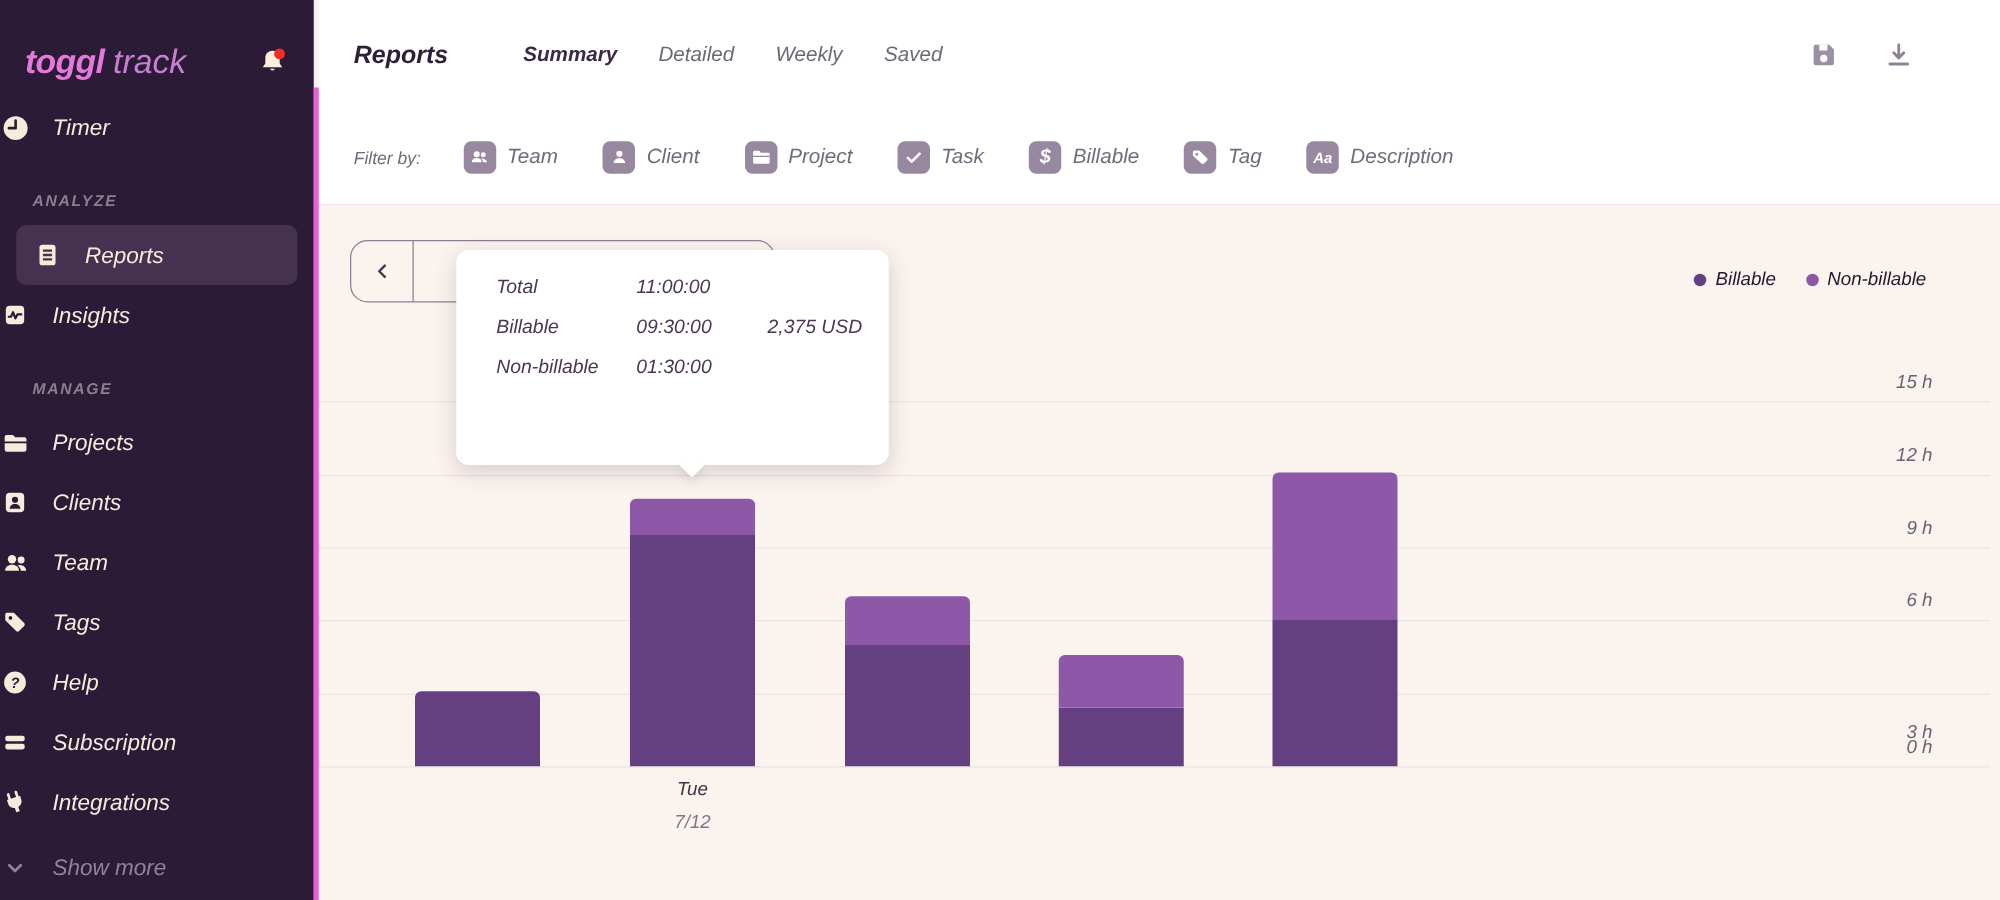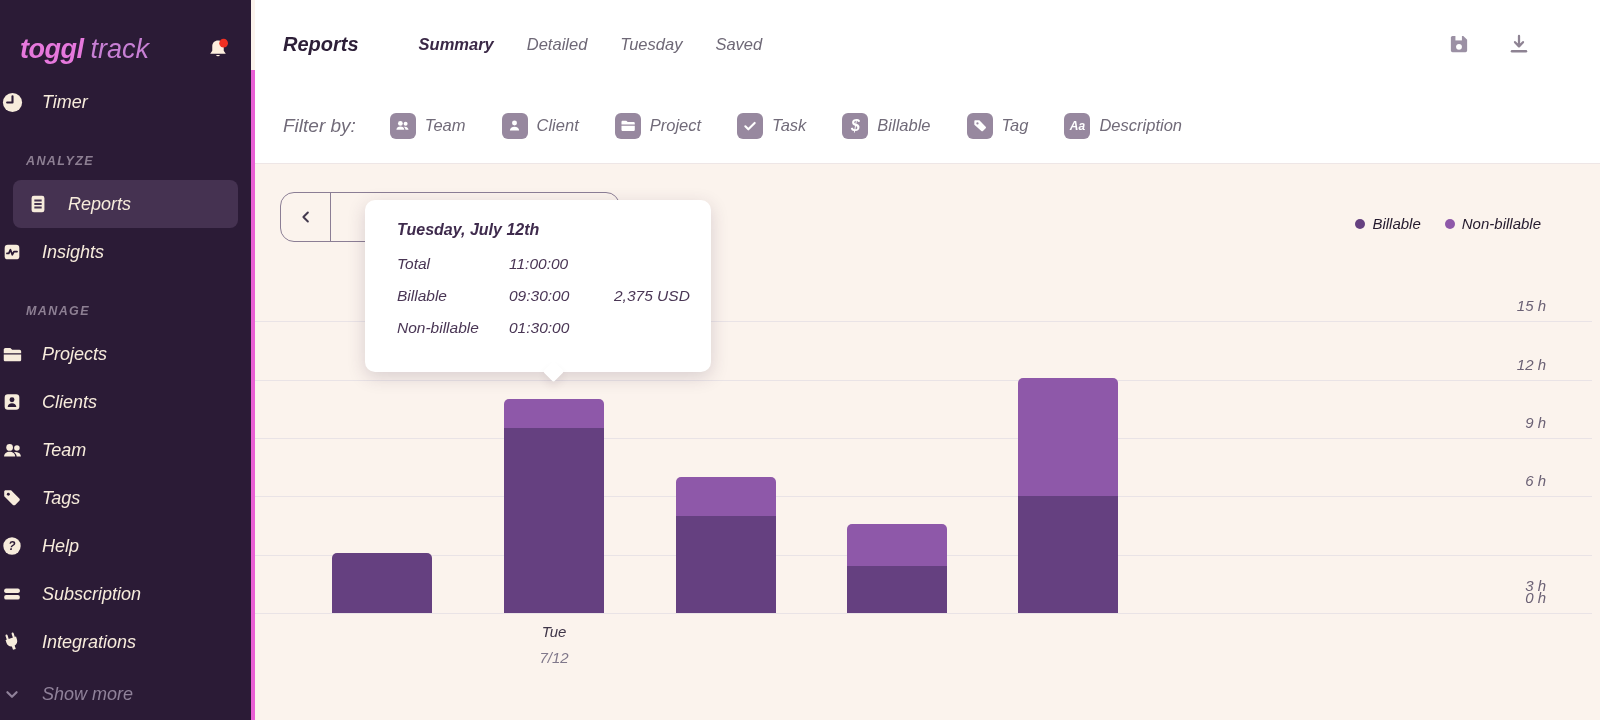--- a/index.html
+++ b/index.html
@@ -31,21 +31,21 @@
   .topbar { position:relative; height:88px; background:#ffffff; display:flex; align-items:center; }
   .page-title { font-size:20px; font-weight:700; color:#2d1f38; margin-left:28px; }
   .tabs { display:flex; gap:33px; margin-left:60px; }
   .tab { font-size:16.5px; color:#6e6876; cursor:pointer; }
   .tab.active { color:#3a2846; font-weight:700; }
   .topbar-actions { margin-left:auto; margin-right:68px; display:flex; gap:34px; }
   .topbar-actions .ابtn, .action-btn { width:26px; height:26px; cursor:pointer; }
 
   .filterbar { height:76px; background:#ffffff; border-bottom:1px solid #eee6e6;
                display:flex; align-items:center; }
-  .filter-by { font-size:19px; color:#716b79; margin-left:28px; }
+  .filter-by { font-size:14px; color:#716b79; margin-left:28px; }
   .chips { display:flex; gap:36px; margin-left:34px; }
   .chip { display:flex; align-items:center; gap:9px; cursor:pointer; }
   .chip-ic { width:26px; height:26px; border-radius:6px; background:#97889f;
              display:flex; align-items:center; justify-content:center; color:#fff;
              font-weight:700; }
   .chip-label { font-size:16.5px; color:#716b79; }
 
   
   .chart-area { position:absolute; left:0; top:165px; width:1345px; height:555px;
                 background:#fbf3ed; }
@@ -211,21 +211,21 @@
   </aside>
   <div class="accent-line"></div>
 
   <div class="main">
 
     <div class="topbar">
       <div class="page-title">Reports</div>
       <div class="tabs">
         <div class="tab active">Summary</div>
         <div class="tab">Detailed</div>
-        <div class="tab">Tuesday</div>
+        <div class="tab">Weekly</div>
         <div class="tab">Saved</div>
       </div>
       <div class="topbar-actions">
         <span class="action-btn">
           <svg width="26" height="26" viewBox="0 0 24 24">
               <path d="M4.5 6c0-.8.7-1.5 1.5-1.5h10l3.5 3.5v10c0 .8-.7 1.5-1.5 1.5H6c-.8 0-1.5-.7-1.5-1.5z" fill="#9b90a4"></path>
               <rect x="8.7" y="4.5" width="6" height="4.2" fill="#fff"></rect>
               <circle cx="12" cy="14.6" r="2.7" fill="#fff"></circle>
             </svg>
         </span>
@@ -338,21 +338,20 @@
 
       <div class="date-nav">
         <div class="date-prev">
           <svg width="18" height="18" viewBox="0 0 24 24">
               <path d="M14.5 6l-6 6 6 6" stroke="#43394e" stroke-width="2.6" fill="none" stroke-linecap="round" stroke-linejoin="round"></path>
             </svg>
         </div>
       </div>
 
       <div class="tooltip">
-        <div class="tooltip-title">Tuesday, July 12th</div>
         <div class="tooltip-row">
           <span>Total</span>
           <span>11:00:00</span>
           <span></span>
         </div>
         <div class="tooltip-row">
           <span>Billable</span>
           <span>09:30:00</span>
           <span>2,375 USD</span>
         </div>

